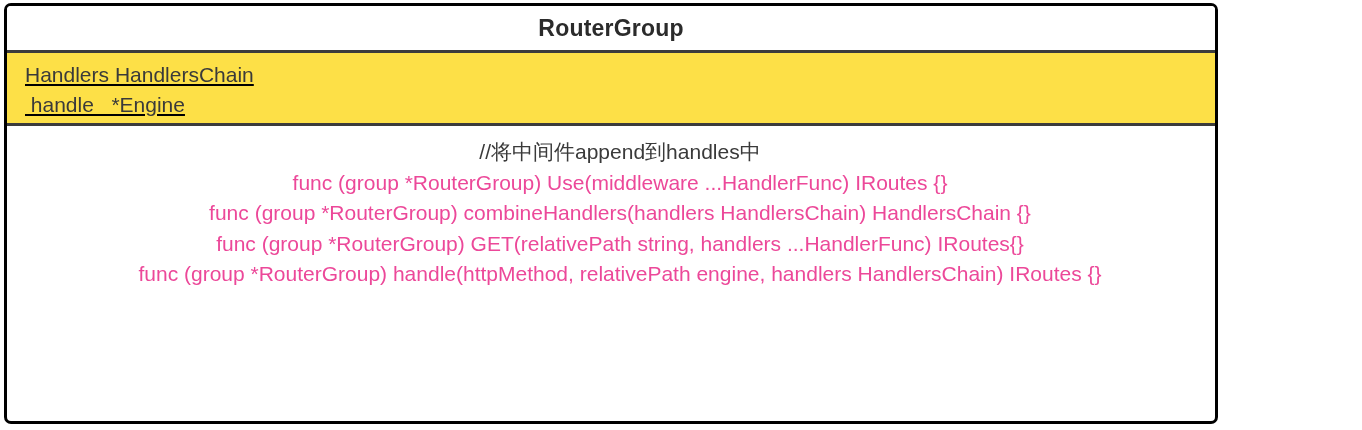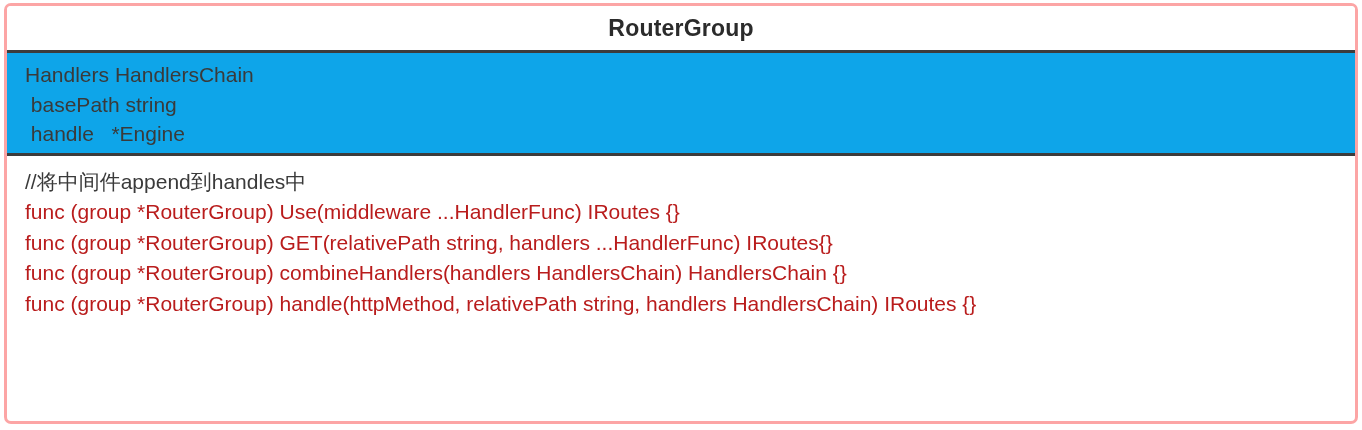--- a/index.html
+++ b/index.html
@@ -21,24 +21,24 @@
     height: 430px;
     background: #ffffff;
     box-sizing: border-box;
   }
 
   
   .class-box {
     position: absolute;
     left: 4px;
     top: 3px;
-    width: 1354px;
+    width: 1214px;
     height: 421px;
     box-sizing: border-box;
-    border: 3px solid #fca5a5;
+    border: 3px solid #000000;
     border-radius: 7px;
     background: #ffffff;
     overflow: hidden;
   }
 
   
   .compartment-title {
     height: 47px;
     box-sizing: border-box;
     display: flex;
@@ -53,42 +53,44 @@
     color: #2b2b2b;
     letter-spacing: 0.2px;
     line-height: 1;
   }
 
   
   .compartment-attrs {
     box-sizing: border-box;
     padding: 7px 0 4px 0;
     border-bottom: 3px solid #3c3c3c;
-    background: #0ea5e9;
+    background: #fde047;
+    text-decoration: underline;
   }
 
   
   .compartment-methods {
     box-sizing: border-box;
     padding: 11px 0 6px 0;
     background: #ffffff;
+    text-align: center;
   }
 
   .member-line {
     font-size: 21px;
     color: #3a3a3a;
     line-height: 29.5px;
     padding-left: 18px;
     white-space: pre;
     letter-spacing: 0px;
   }
 
   .method-line {
     font-size: 21px;
-    color: #b91c1c;
+    color: #ec4899;
     line-height: 30.5px;
     padding-left: 18px;
     white-space: pre;
     letter-spacing: 0px;
   }
 
   .comment-line {
     color: #3a3a3a;
   }
 </style>
@@ -98,26 +100,25 @@
 <div class="canvas">
 
   <div class="class-box">
 
     <div class="compartment-title">
       <span class="class-name">RouterGroup</span>
     </div>
 
     <div class="compartment-attrs">
       <div class="member-line">Handlers HandlersChain</div>
-      <div class="member-line"> basePath string</div>
       <div class="member-line"> handle   *Engine</div>
     </div>
 
     <div class="compartment-methods">
       <div class="method-line comment-line">//将中间件append到handles中</div>
       <div class="method-line">func (group *RouterGroup) Use(middleware ...HandlerFunc) IRoutes {}</div>
+      <div class="method-line">func (group *RouterGroup) combineHandlers(handlers HandlersChain) HandlersChain {}</div>
       <div class="method-line">func (group *RouterGroup) GET(relativePath string, handlers ...HandlerFunc) IRoutes{}</div>
-      <div class="method-line">func (group *RouterGroup) combineHandlers(handlers HandlersChain) HandlersChain {}</div>
-      <div class="method-line">func (group *RouterGroup) handle(httpMethod, relativePath string, handlers HandlersChain) IRoutes {}</div>
+      <div class="method-line">func (group *RouterGroup) handle(httpMethod, relativePath engine, handlers HandlersChain) IRoutes {}</div>
     </div>
 
   </div>
 </div>
 
 </body></html>

